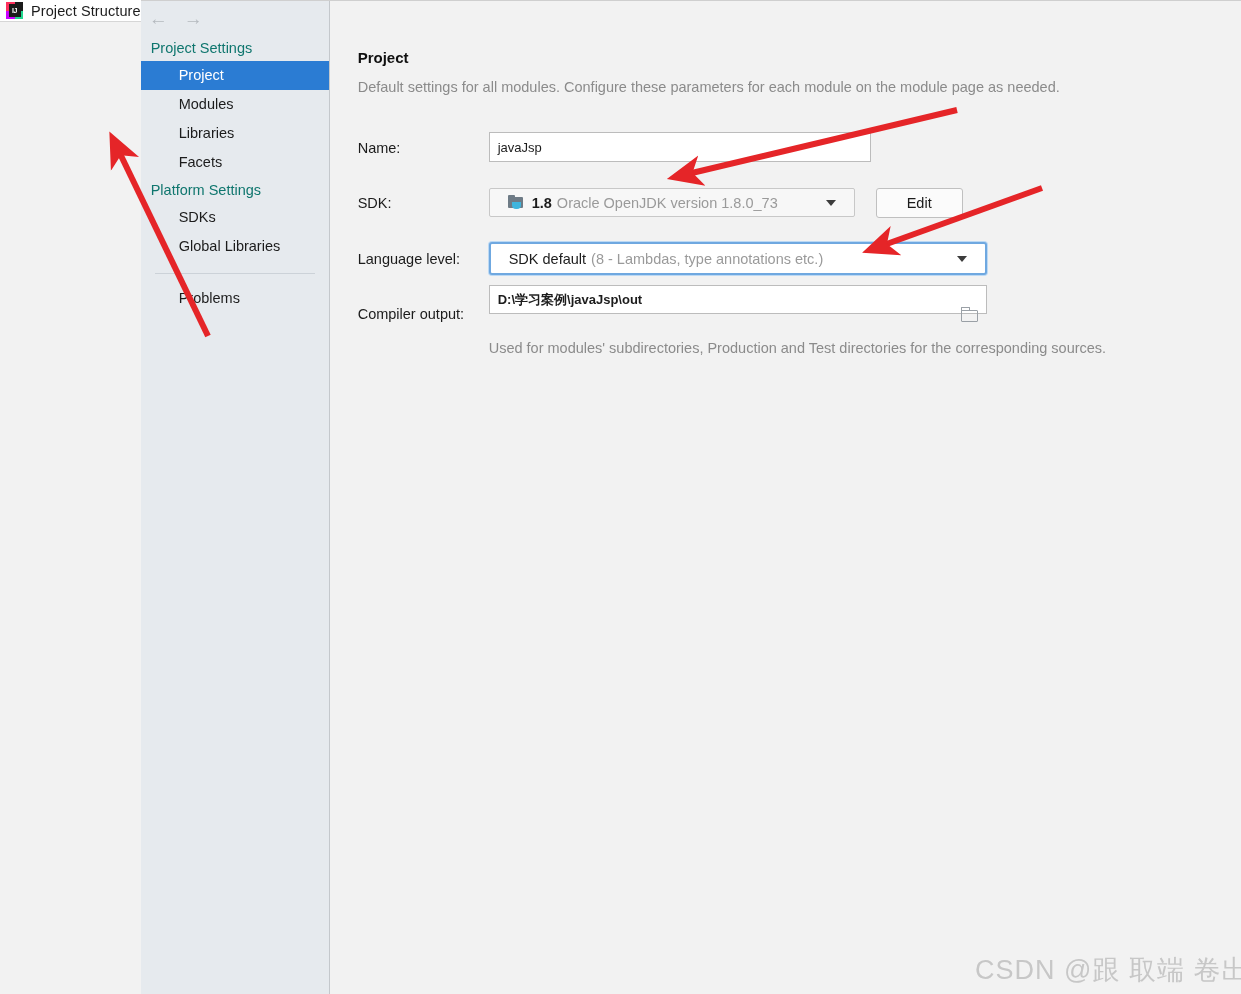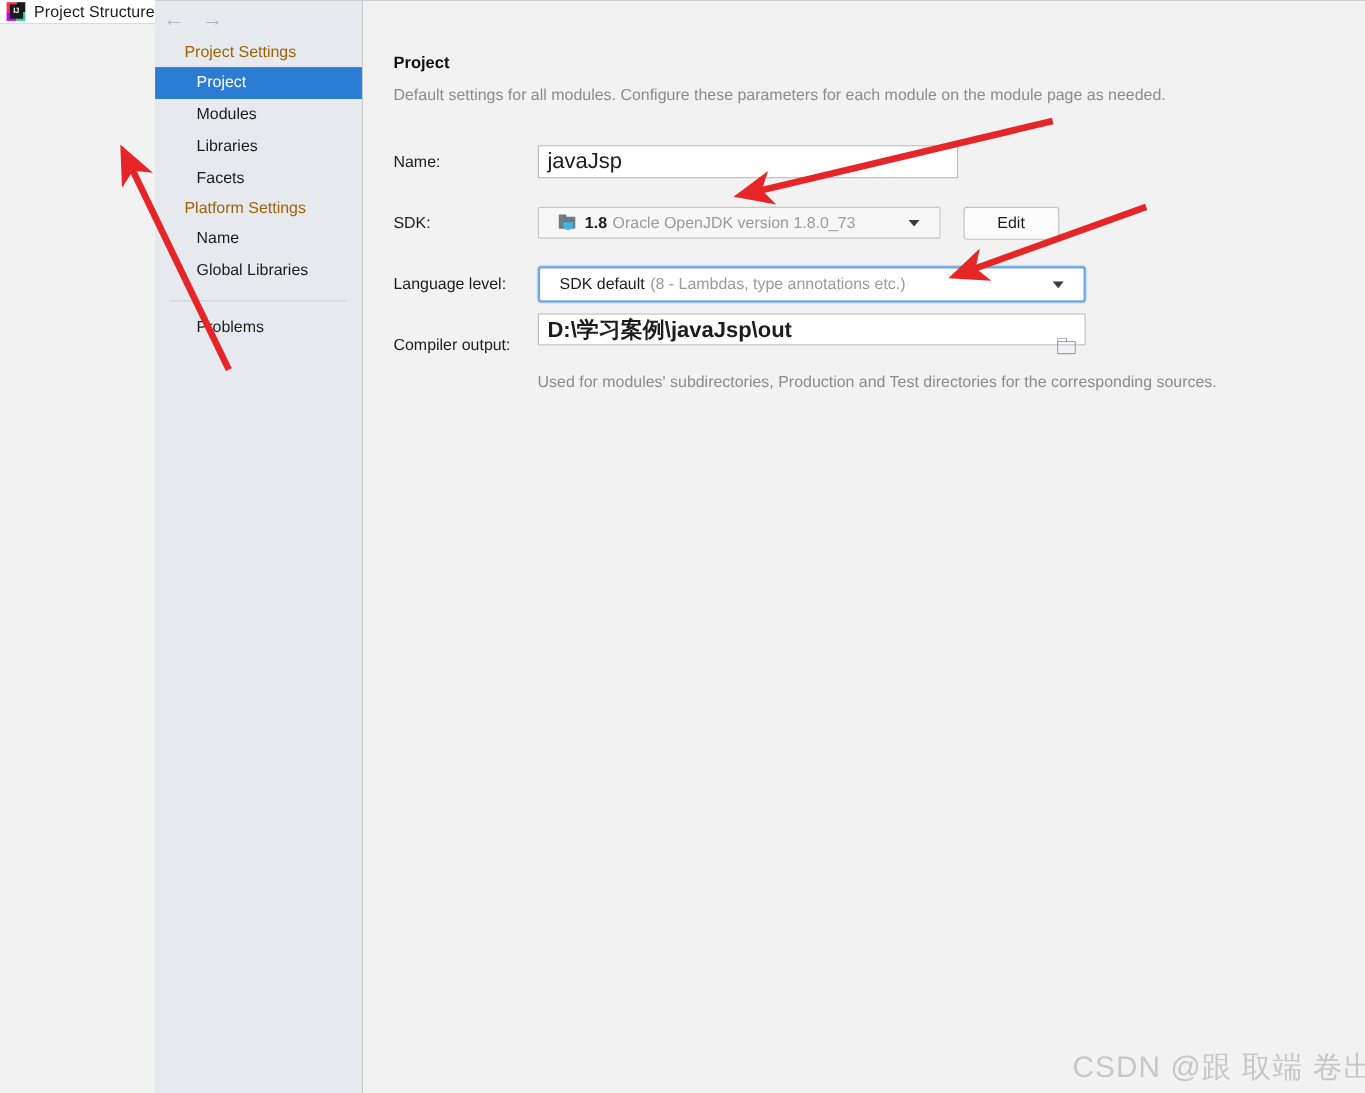--- a/index.html
+++ b/index.html
@@ -104,22 +104,21 @@
   }
   .navarrow {
     font-size: 19px;
     color: #b4b9be;
     line-height: 1;
     user-select: none;
   }
   .group-label {
     padding: 5px 0 5px 10px;
     font-size: 14.5px;
-    color: #a16207;
-    margin-left: 17px;
+    color: #0f766e;
   }
   .nav-item {
     padding: 5px 0 5px 38px;
     font-size: 14.5px;
     color: #1c1c1c;
     line-height: 19px;
   }
   .nav-item.selected {
     background: #2b7cd3;
     color: #ffffff;
@@ -160,21 +159,21 @@
     font-size: 14.5px;
     color: #1c1c1c;
     white-space: nowrap;
   }
 
   .finput {
     position: absolute;
     box-sizing: border-box;
     background: #ffffff;
     border: 1px solid #bcbcbc;
-    font-size: 20px;
+    font-size: 13px;
     color: #1c1c1c;
     padding: 0 8px;
     display: flex;
     align-items: center;
     line-height: 1;
   }
   .fcombo {
     position: absolute;
     box-sizing: border-box;
     background: #f7f7f7;
@@ -337,21 +336,21 @@
         <span class="navarrow">→</span>
       </div>
 
       <div class="group-label">Project Settings</div>
       <div class="nav-item selected">Project</div>
       <div class="nav-item">Modules</div>
       <div class="nav-item">Libraries</div>
       <div class="nav-item">Facets</div>
 
       <div class="group-label">Platform Settings</div>
-      <div class="nav-item">Name</div>
+      <div class="nav-item">SDKs</div>
       <div class="nav-item">Global Libraries</div>
 
       <div class="sep"></div>
       <div class="nav-item">Problems</div>
     </div>
 
     <div class="main">
       <div class="page-title">Project</div>
       <div class="page-desc">Default settings for all modules. Configure these parameters for each module on the module page as needed.</div>
 

